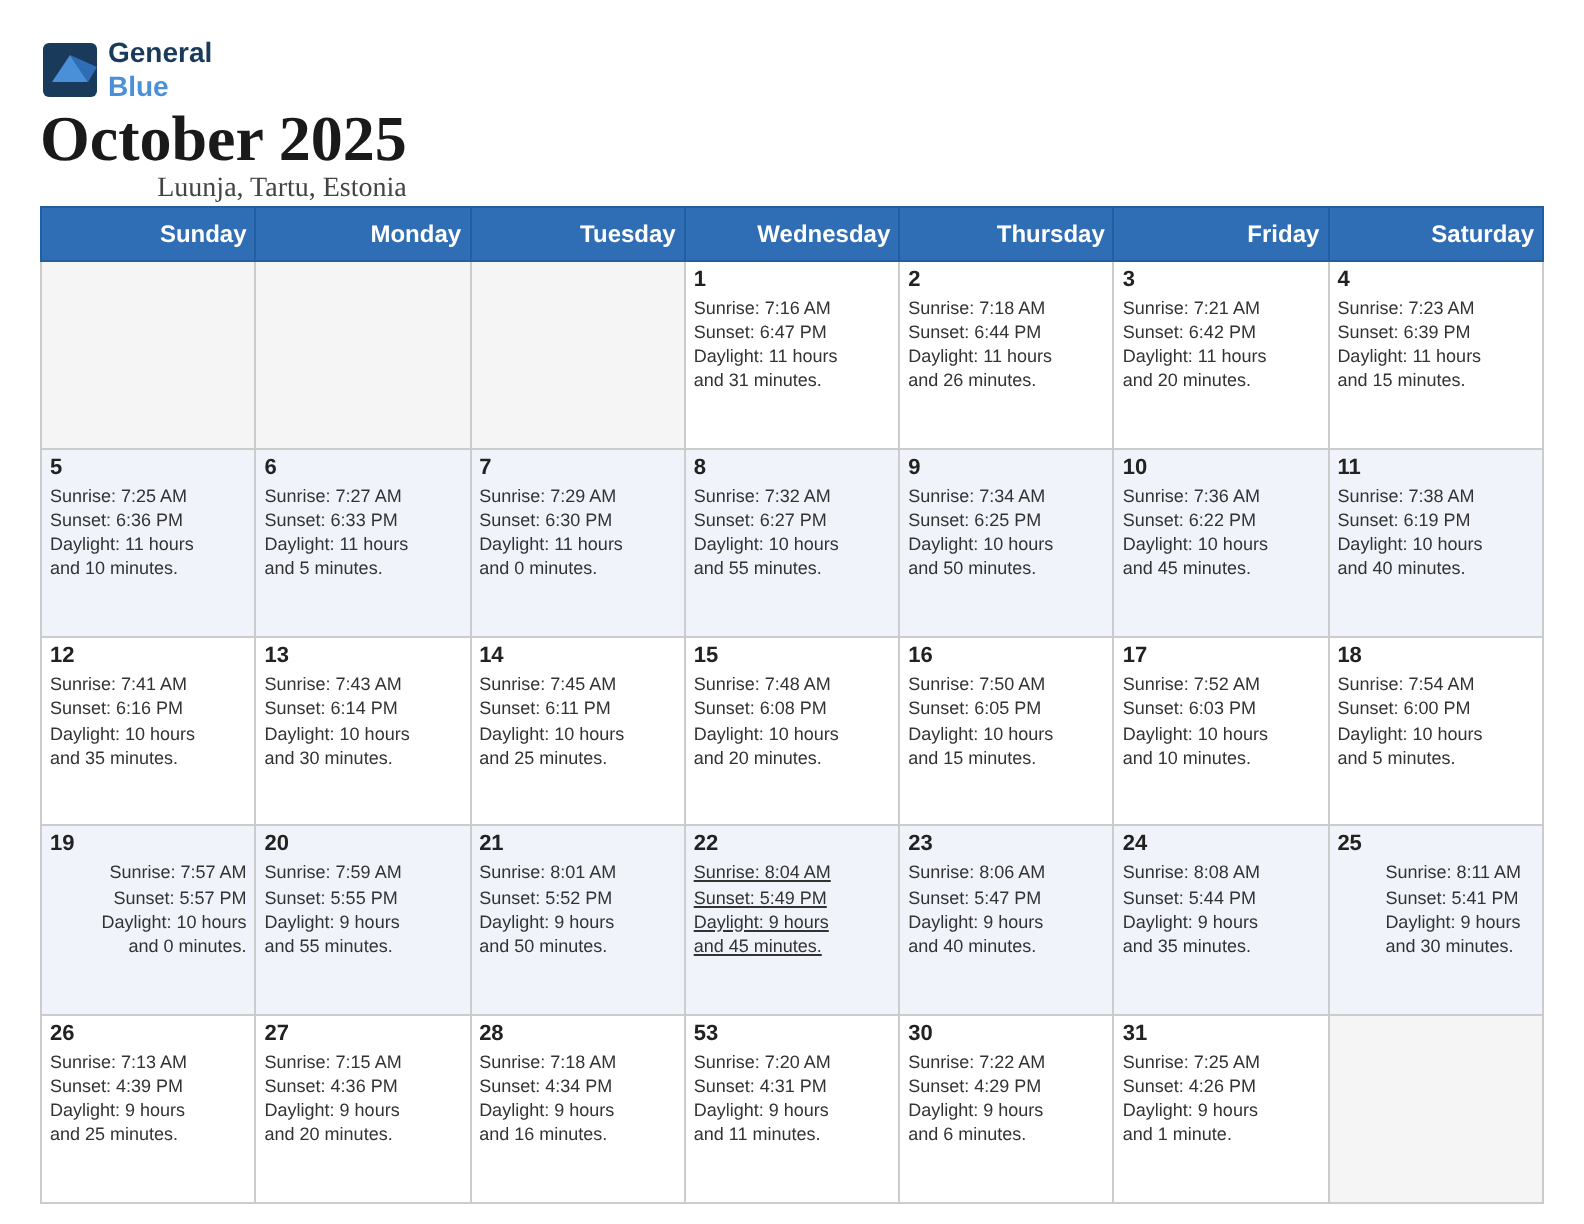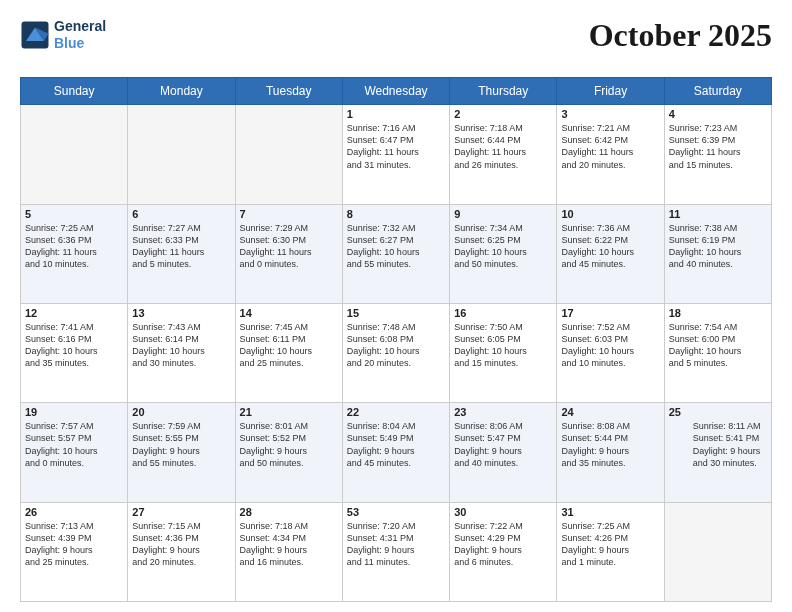--- a/index.html
+++ b/index.html
@@ -14,21 +14,22 @@
       width: 792px;
       height: 612px;
       padding: 18px 20px 10px 20px;
       display: flex;
       flex-direction: column;
     }
     .header {
       display: flex;
       justify-content: space-between;
       align-items: flex-start;
-      margin-bottom: 24px;
+      margin-bottom: 0;
+      flex-direction: column;
     }
     .logo {
       display: flex;
       align-items: center;
       gap: 4px;
     }
     .logo-text {
       font-size: 14px;
       font-weight: bold;
       color: #1a3a5c;
@@ -59,23 +60,23 @@
       flex: 1;
       border: 1px solid #ccc;
       border-collapse: collapse;
       width: 100%;
       table-layout: fixed;
     }
     .calendar th {
       background: #2f6db5;
       color: #fff;
       font-size: 12px;
-      font-weight: normal;
+      font-weight: bold;
       padding: 6px 4px;
-      text-align: center;
+      text-align: right;
       border: 1px solid #2060a0;
     }
     .calendar td {
       vertical-align: top;
       border: 1px solid #ccc;
       padding: 3px 4px;
       font-size: 9.5px;
       color: #222;
       height: 82px;
     }
@@ -107,20 +108,21 @@
         <polygon points="8,28 20,10 32,28" fill="#4a90d9"></polygon>
         <polygon points="20,10 32,28 38,18" fill="#2f6db5"></polygon>
       </svg>
       <div class="logo-text">
         <div>General</div>
         <span style="color:#4a90d9;">Blue</span>
       </div>
     </div>
     <div class="title-block">
       <div class="month-title">October 2025</div>
+      <div class="location">Luunja, Tartu, Estonia</div>
     </div>
   </div>
 
   <table class="calendar">
     <thead>
       <tr>
       <th>Sunday</th>
           <th>Monday</th>
           <th>Tuesday</th>
           <th>Wednesday</th>
@@ -261,42 +263,42 @@
             <div class="day-number">18</div>
             <div class="day-info" style="white-space: pre-line;">Sunrise: 7:54 AM
 Sunset: 6:00 PM
 Daylight: 10 hours
 and 5 minutes.</div>
           </td>
         </tr>
         <tr class="row-odd">
           <td>
             <div class="day-number">19</div>
-            <div class="day-info" style="white-space: pre-line;">Sunrise: 7:57 AM
+            <div class="day-info" style="white-space: pre-line; text-align: right;">Sunrise: 7:57 AM
 Sunset: 5:57 PM
 Daylight: 10 hours
 and 0 minutes.</div>
           </td>
           <td>
             <div class="day-number">20</div>
             <div class="day-info" style="white-space: pre-line;">Sunrise: 7:59 AM
 Sunset: 5:55 PM
 Daylight: 9 hours
 and 55 minutes.</div>
           </td>
           <td>
             <div class="day-number">21</div>
             <div class="day-info" style="white-space: pre-line;">Sunrise: 8:01 AM
 Sunset: 5:52 PM
 Daylight: 9 hours
 and 50 minutes.</div>
           </td>
           <td>
             <div class="day-number">22</div>
-            <div class="day-info" style="white-space: pre-line;">Sunrise: 8:04 AM
+            <div class="day-info" style="white-space: pre-line; text-decoration: underline;">Sunrise: 8:04 AM
 Sunset: 5:49 PM
 Daylight: 9 hours
 and 45 minutes.</div>
           </td>
           <td>
             <div class="day-number">23</div>
             <div class="day-info" style="white-space: pre-line;">Sunrise: 8:06 AM
 Sunset: 5:47 PM
 Daylight: 9 hours
 and 40 minutes.</div>

